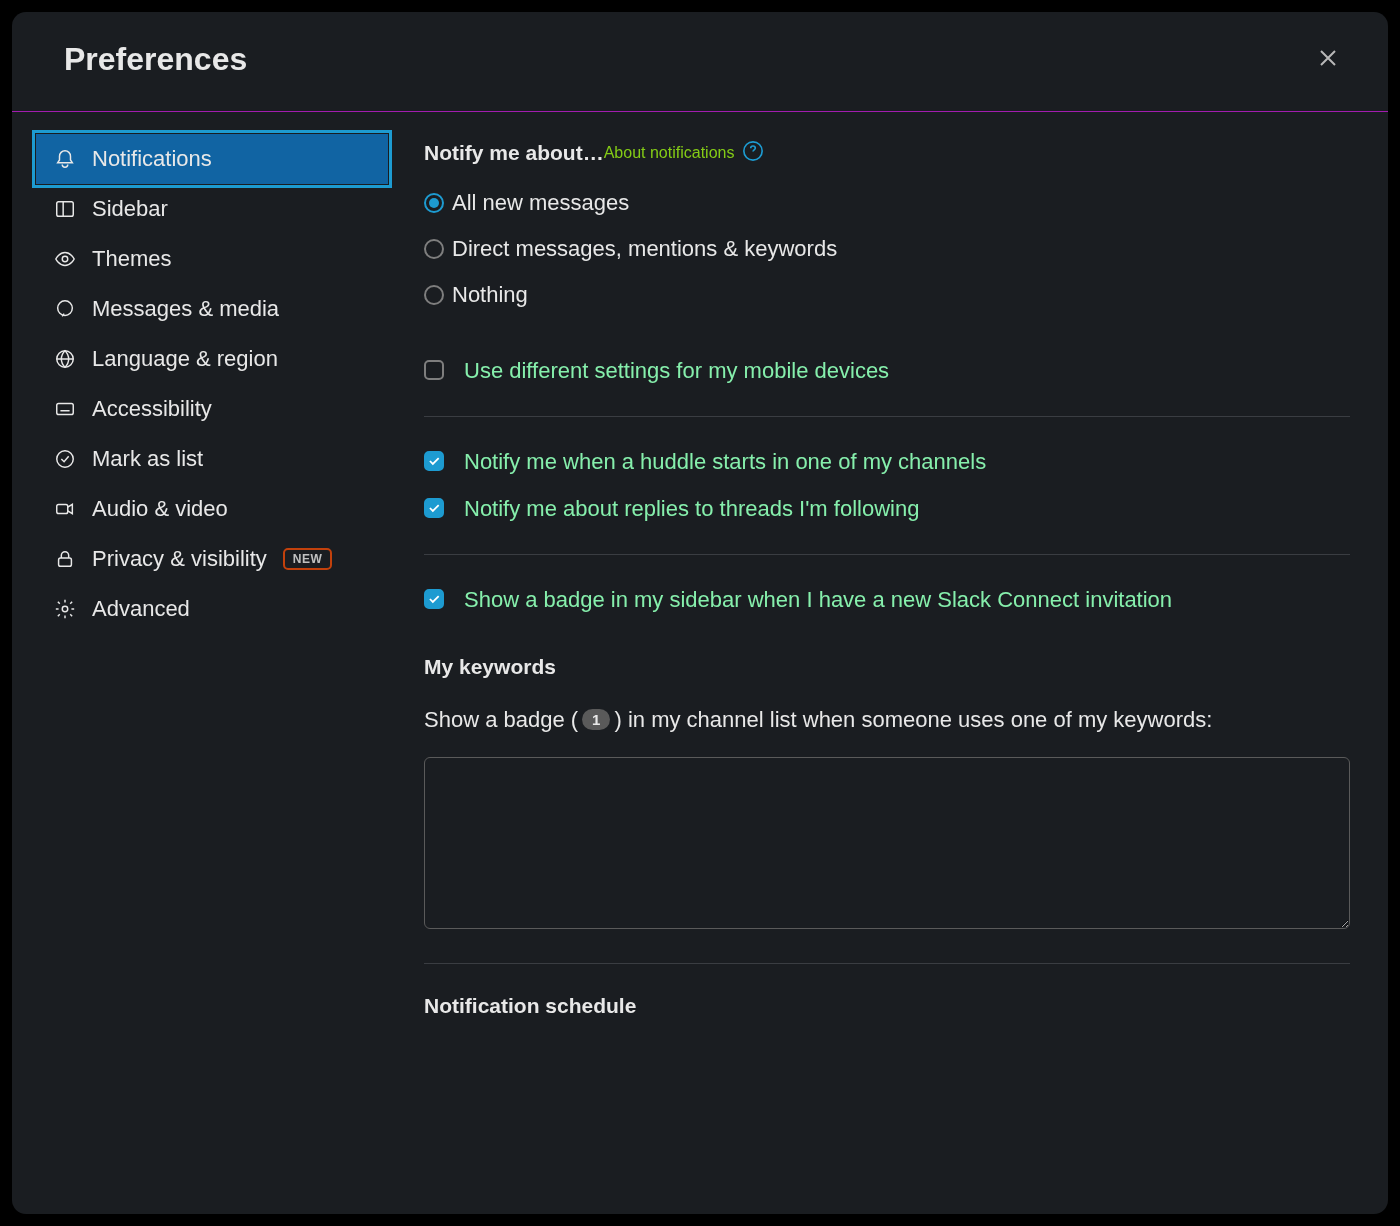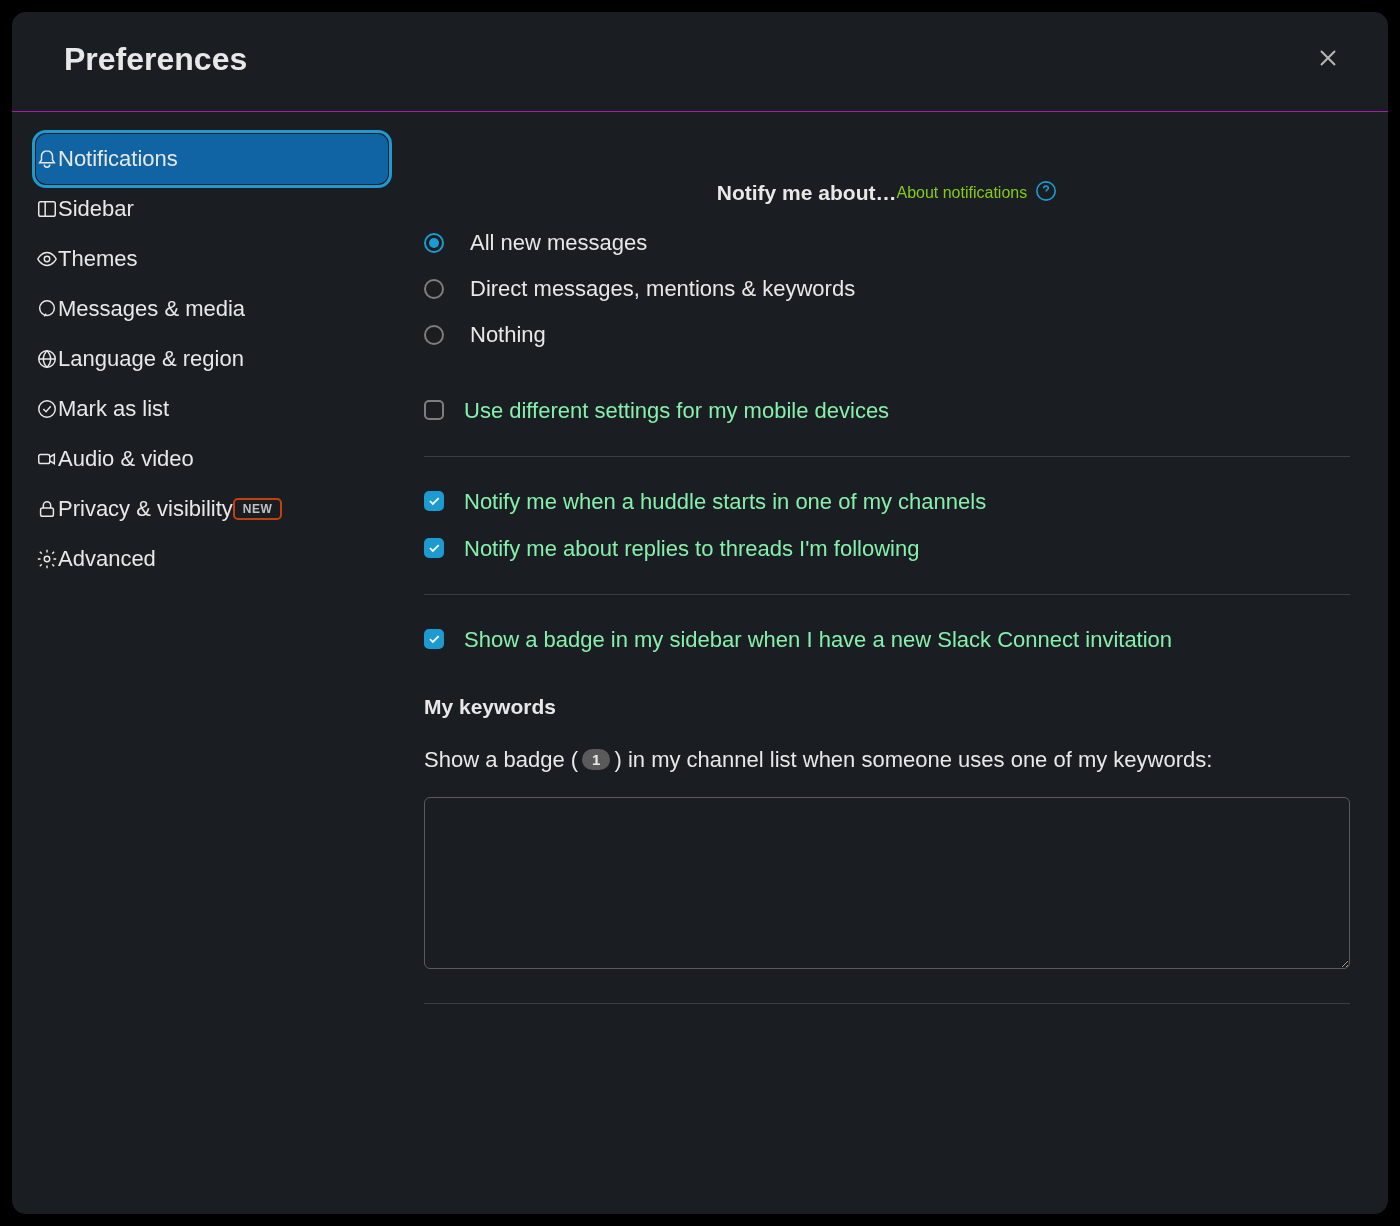--- a/index.html
+++ b/index.html
@@ -59,22 +59,23 @@
     .sidebar {
       width: 400px;
       padding: 22px 24px;
       display: flex;
       flex-direction: column;
       gap: 0px;
     }
     .sidebar-item {
       display: flex;
       align-items: center;
-      padding: 12px 0;
-      border-radius: 10px;
+      gap: 16px;
+      padding: 12px 18px;
+      border-radius: 0;
       cursor: pointer;
       font-size: 22px;
       color: #e8e8e8;
     }
     .sidebar-item.active {
       background: #1164a3;
       outline: 3px solid #1d9bd1;
       outline-offset: 1px;
     }
     .sidebar-icon {
@@ -102,24 +103,23 @@
       letter-spacing: 0.5px;
     }
     .content {
       flex: 1;
       padding: 28px 38px 28px 12px;
       overflow-y: auto;
       color: #e8e8e8;
     }
     .section-header {
       display: flex;
-      justify-content: center;
+      justify-content: flex-start;
       align-items: center;
       margin-bottom: 24px;
-      margin-top: 40px;
     }
     .section-title {
       font-size: 21px;
       font-weight: 700;
       color: #e8e8e8;
     }
     .about-link {
       color: #84cc16;
       font-size: 16px;
       display: flex;
@@ -136,21 +136,21 @@
     }
     .radio-group {
       display: flex;
       flex-direction: column;
       gap: 20px;
       margin-bottom: 48px;
     }
     .radio-option {
       display: flex;
       align-items: center;
-      gap: 26px;
+      gap: 8px;
       cursor: pointer;
     }
     .radio-circle {
       width: 20px;
       height: 20px;
       border-radius: 50%;
       border: 2px solid #7e7e7e;
       display: flex;
       align-items: center;
       justify-content: center;
@@ -315,20 +315,29 @@
       <div class="sidebar-item">
         <span class="sidebar-icon">
           <svg viewBox="0 0 24 24">
               <circle cx="12" cy="12" r="9"></circle>
               <path d="M3 12h18 M12 3c2.5 2.5 4 5.5 4 9s-1.5 6.5-4 9c-2.5-2.5-4-5.5-4-9s1.5-6.5 4-9z"></path>
             </svg>
         </span>
         <span>Language &amp; region</span>
       </div>
 
+      <div class="sidebar-item">
+        <span class="sidebar-icon">
+          <svg viewBox="0 0 24 24">
+              <rect x="3" y="6" width="18" height="12" rx="2"></rect>
+              <path d="M7 10h.01M11 10h.01M15 10h.01M7 14h10"></path>
+            </svg>
+        </span>
+        <span>Accessibility</span>
+      </div>
 
       <div class="sidebar-item">
         <span class="sidebar-icon">
           <svg viewBox="0 0 24 24">
               <circle cx="12" cy="12" r="9"></circle>
               <path d="M8 12l3 3 5-6"></path>
             </svg>
         </span>
         <span>Mark as list</span>
       </div>
@@ -440,16 +449,19 @@
         <div class="keywords-desc">
           <span>Show a badge (</span>
           <span class="badge-pill">1</span>
           <span>) in my channel list when someone uses one of my keywords:</span>
         </div>
         <textarea class="keywords-textarea" value="" style=""></textarea>
       </div>
 
       <div class="divider"></div>
 
+      <div class="subsection" style="margin-top:24px;">
+        <div class="subsection-title">Notification schedule</div>
+      </div>
 
     </div>
   </div>
 </div>
 
 </body></html>

